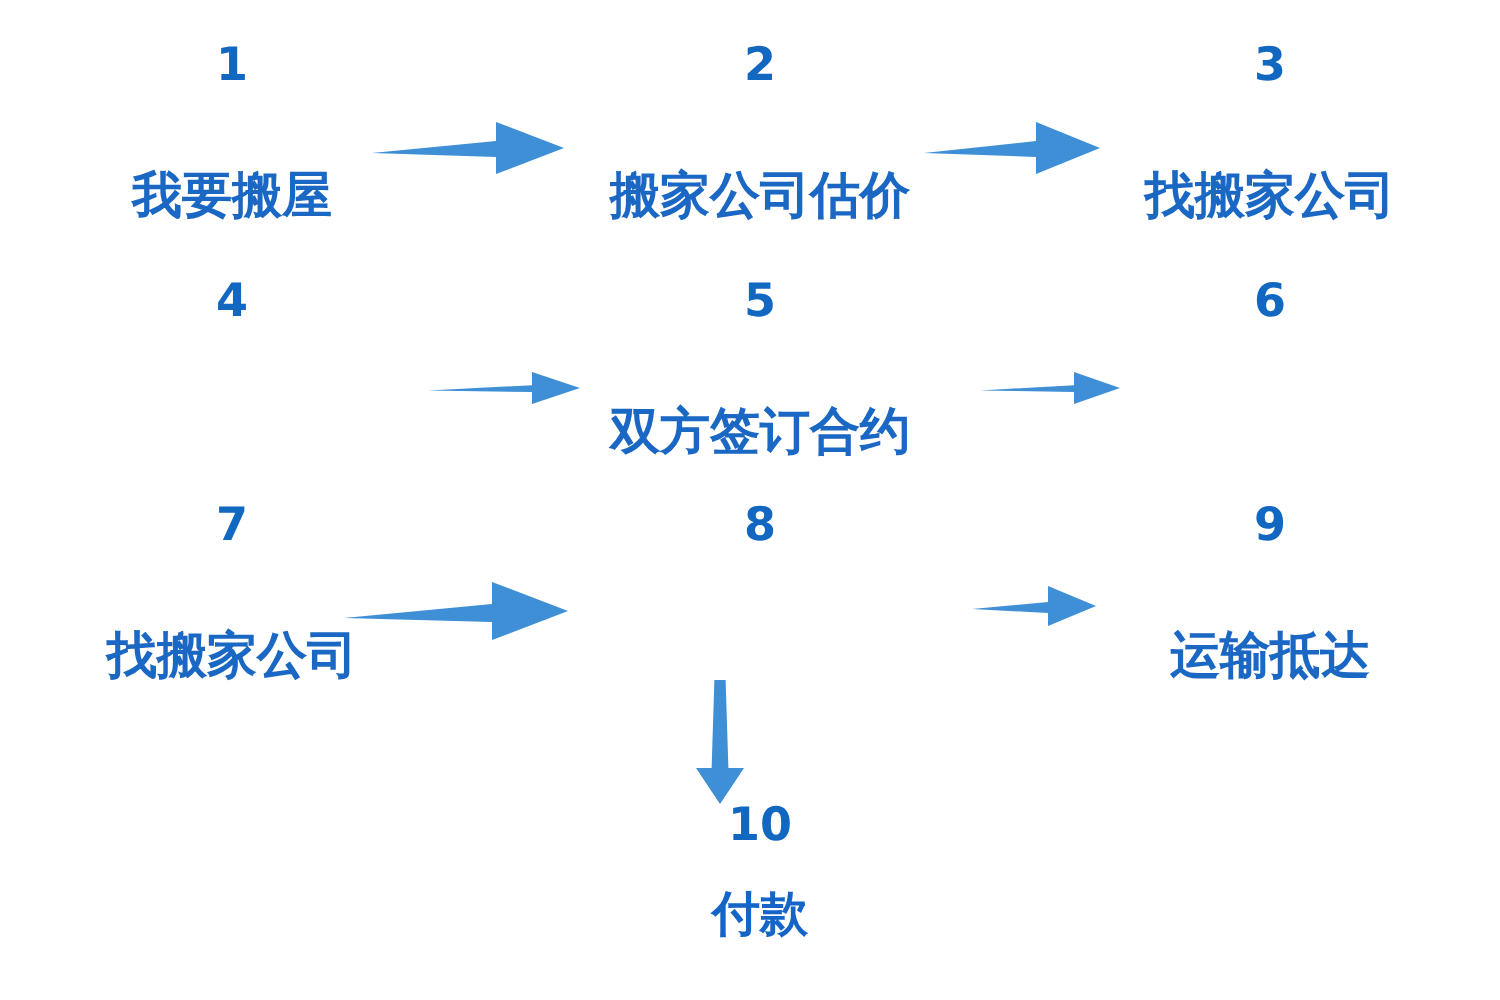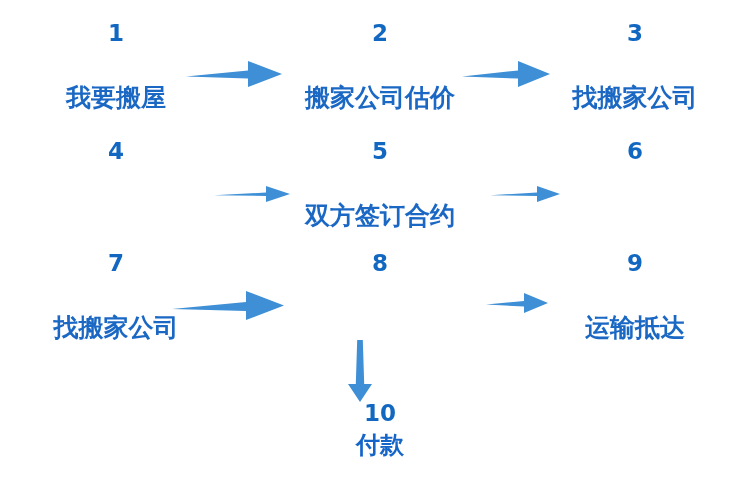--- a/index.html
+++ b/index.html
@@ -61,21 +61,21 @@
   
   .final {
     position: absolute;
     top: 402px;
     left: 258px;
     width: 244px;
     text-align: center;
   }
   .final .step-num {
     font-size: 23px;
-    margin-bottom: 8px;
+    margin-bottom: 20px;
   }
   .final-label {
     font-size: 24px;
     font-weight: bold;
     color: #1565c8;
     line-height: 1.05;
     white-space: nowrap;
   }
 
   

